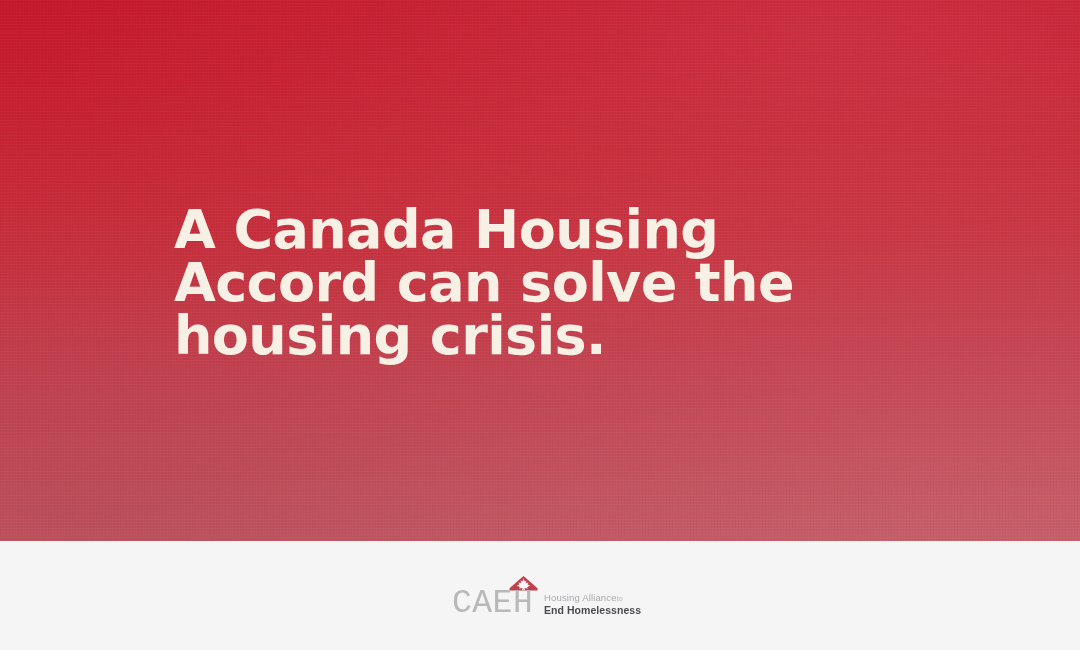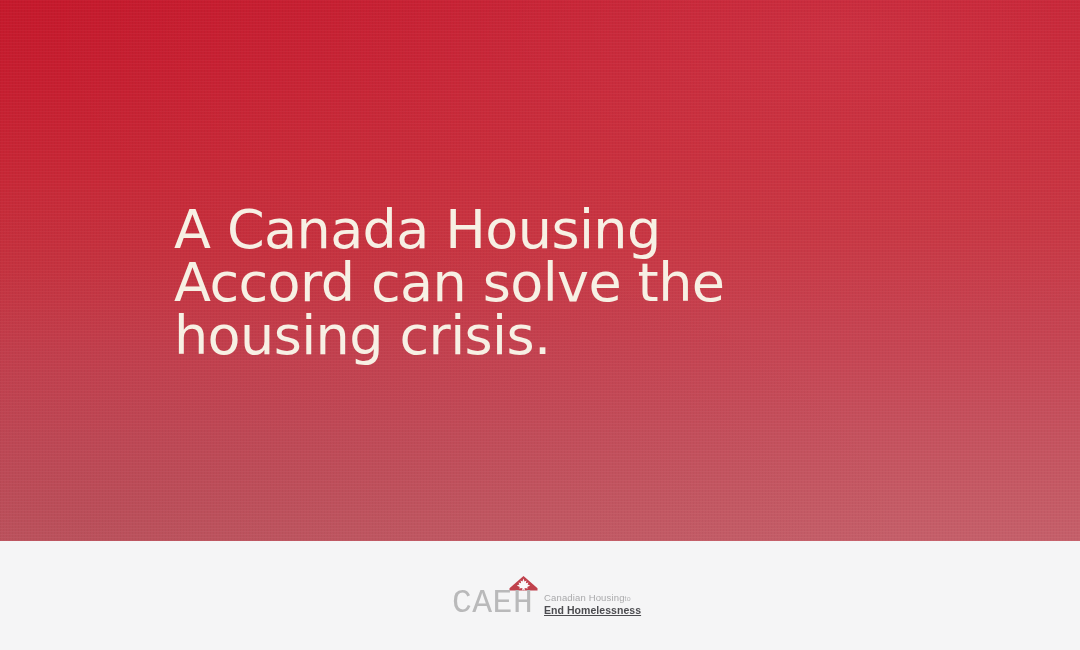--- a/index.html
+++ b/index.html
@@ -75,21 +75,21 @@
   
   .headline {
     position: absolute;
     left: 174px;
     top: 203px;
     width: 680px;
     margin: 0;
     color: #f7f0e4;
     font-family: "DejaVu Sans", sans-serif;
     font-size: 54px;
-    font-weight: normal;
+    font-weight: bold;
     line-height: 53px;
     letter-spacing: -0.6px;
     white-space: pre-line;
   }
 
   
   .footer {
     position: absolute;
     left: 0;
     top: 541px;
@@ -147,21 +147,20 @@
     color: #b3b3b5;
   }
   .logo-tag-line2 {
     font-family: "Liberation Sans", sans-serif;
     font-size: 10.5px;
     font-weight: bold;
     color: #4c4c50;
     letter-spacing: 0.05px;
     line-height: 12px;
     white-space: nowrap;
-    text-decoration: underline;
   }
 </style>
 </head>
 <body>
 
 <div class="slide">
 
   <div class="hero">
     <div class="hero-sheen"></div>
     <div class="hero-grain"></div>
@@ -186,21 +185,21 @@
                  L72.85 15.6 L71.5 14.4 L70.15 15.6
                  L70.4 13.1 L67.15 13.5 L67.8 12.0
                  L64.8 10.45 L67.4 9.45 L66.5 7.6
                  L69.15 8.3 L68.55 5.55 L70.45 6.45 Z" fill="#FAFAFA"></path>
       </svg>
 
       <div class="logo-caeh">CAEH</div>
 
       <div class="logo-tag">
         <div class="logo-tag-line1">
-          <span>Canadian Housing</span><span class="logo-tag-sup">to</span>
+          <span>Housing Alliance</span><span class="logo-tag-sup">to</span>
         </div>
         <div class="logo-tag-line2">End Homelessness</div>
       </div>
 
     </div>
   </div>
 
 </div>
 
 </body></html>

